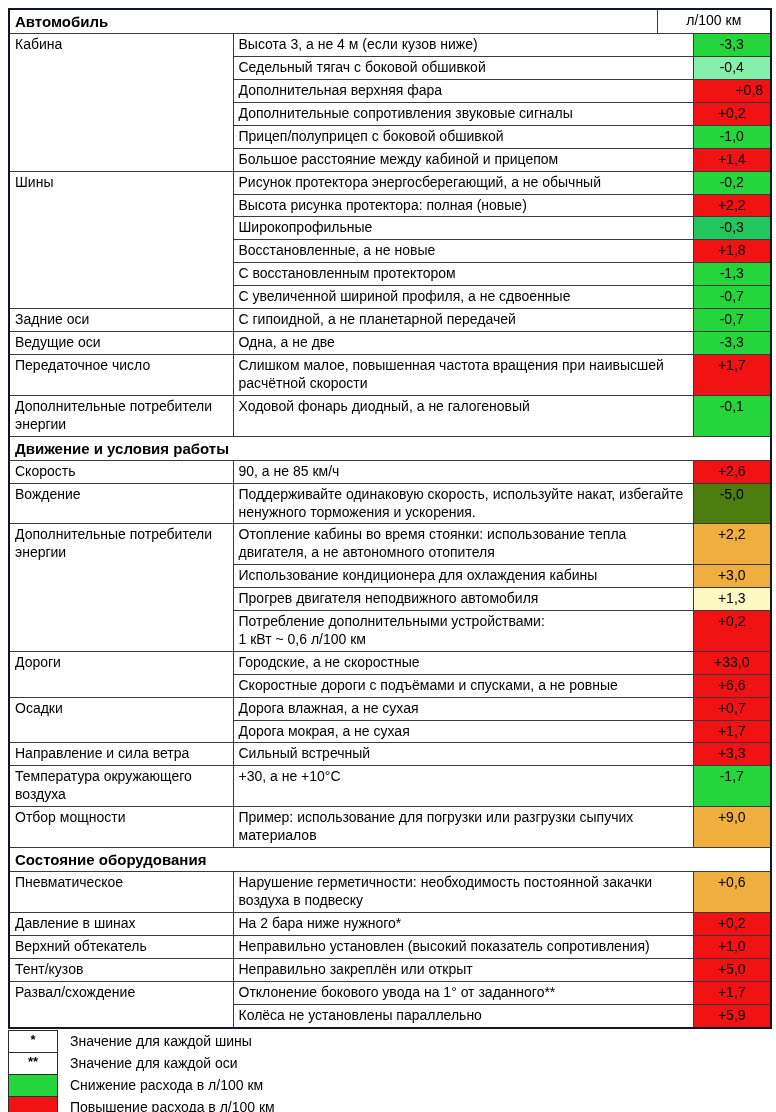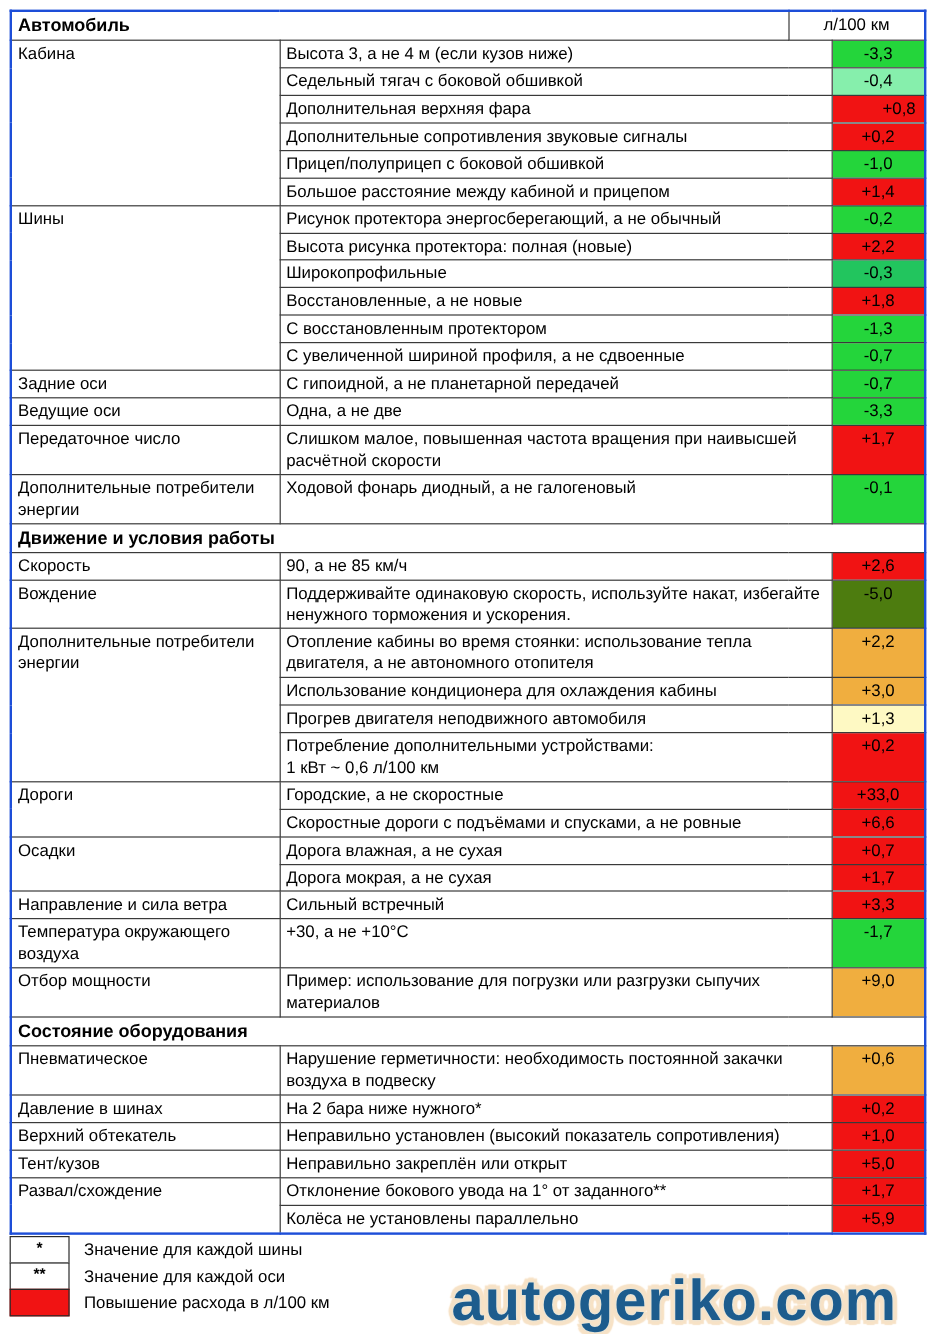--- a/index.html
+++ b/index.html
@@ -9,21 +9,21 @@
     font-family: "Liberation Sans", "DejaVu Sans", sans-serif;
     color: #000;
     overflow: hidden;
   }
   .page { padding: 8px; }
 
   table.main {
     border-collapse: collapse;
     width: 762px;
     table-layout: fixed;
-    border: 2px solid #1d4ed8;
+    border: 2px solid #0f172a;
     font-size: 14px;
   }
   table.main td, table.main th {
     border: 1px solid #3a3a3a;
     padding: 2px 5px;
     line-height: 1.28;
     vertical-align: top;
     overflow: hidden;
   }
   th.app-title {
@@ -288,21 +288,24 @@
     <div class="legend">
       <div class="legend-row">
         <div class="legend-swatch">*</div>
         <span class="legend-label">Значение для каждой шины</span>
       </div>
       <div class="legend-row">
         <div class="legend-swatch">**</div>
         <span class="legend-label">Значение для каждой оси</span>
       </div>
       <div class="legend-row">
+        <div class="legend-swatch" style="background: rgb(36, 213, 59);"></div>
+        <span class="legend-label">Снижение расхода в л/100 км</span>
+      </div>
+      <div class="legend-row">
         <div class="legend-swatch" style="background: rgb(241, 19, 19);"></div>
         <span class="legend-label">Повышение расхода в л/100 км</span>
       </div>
 
     </div>
-    <div class="watermark">autogeriko.com</div>
   </div>
 
 </div>
 
 </body></html>

